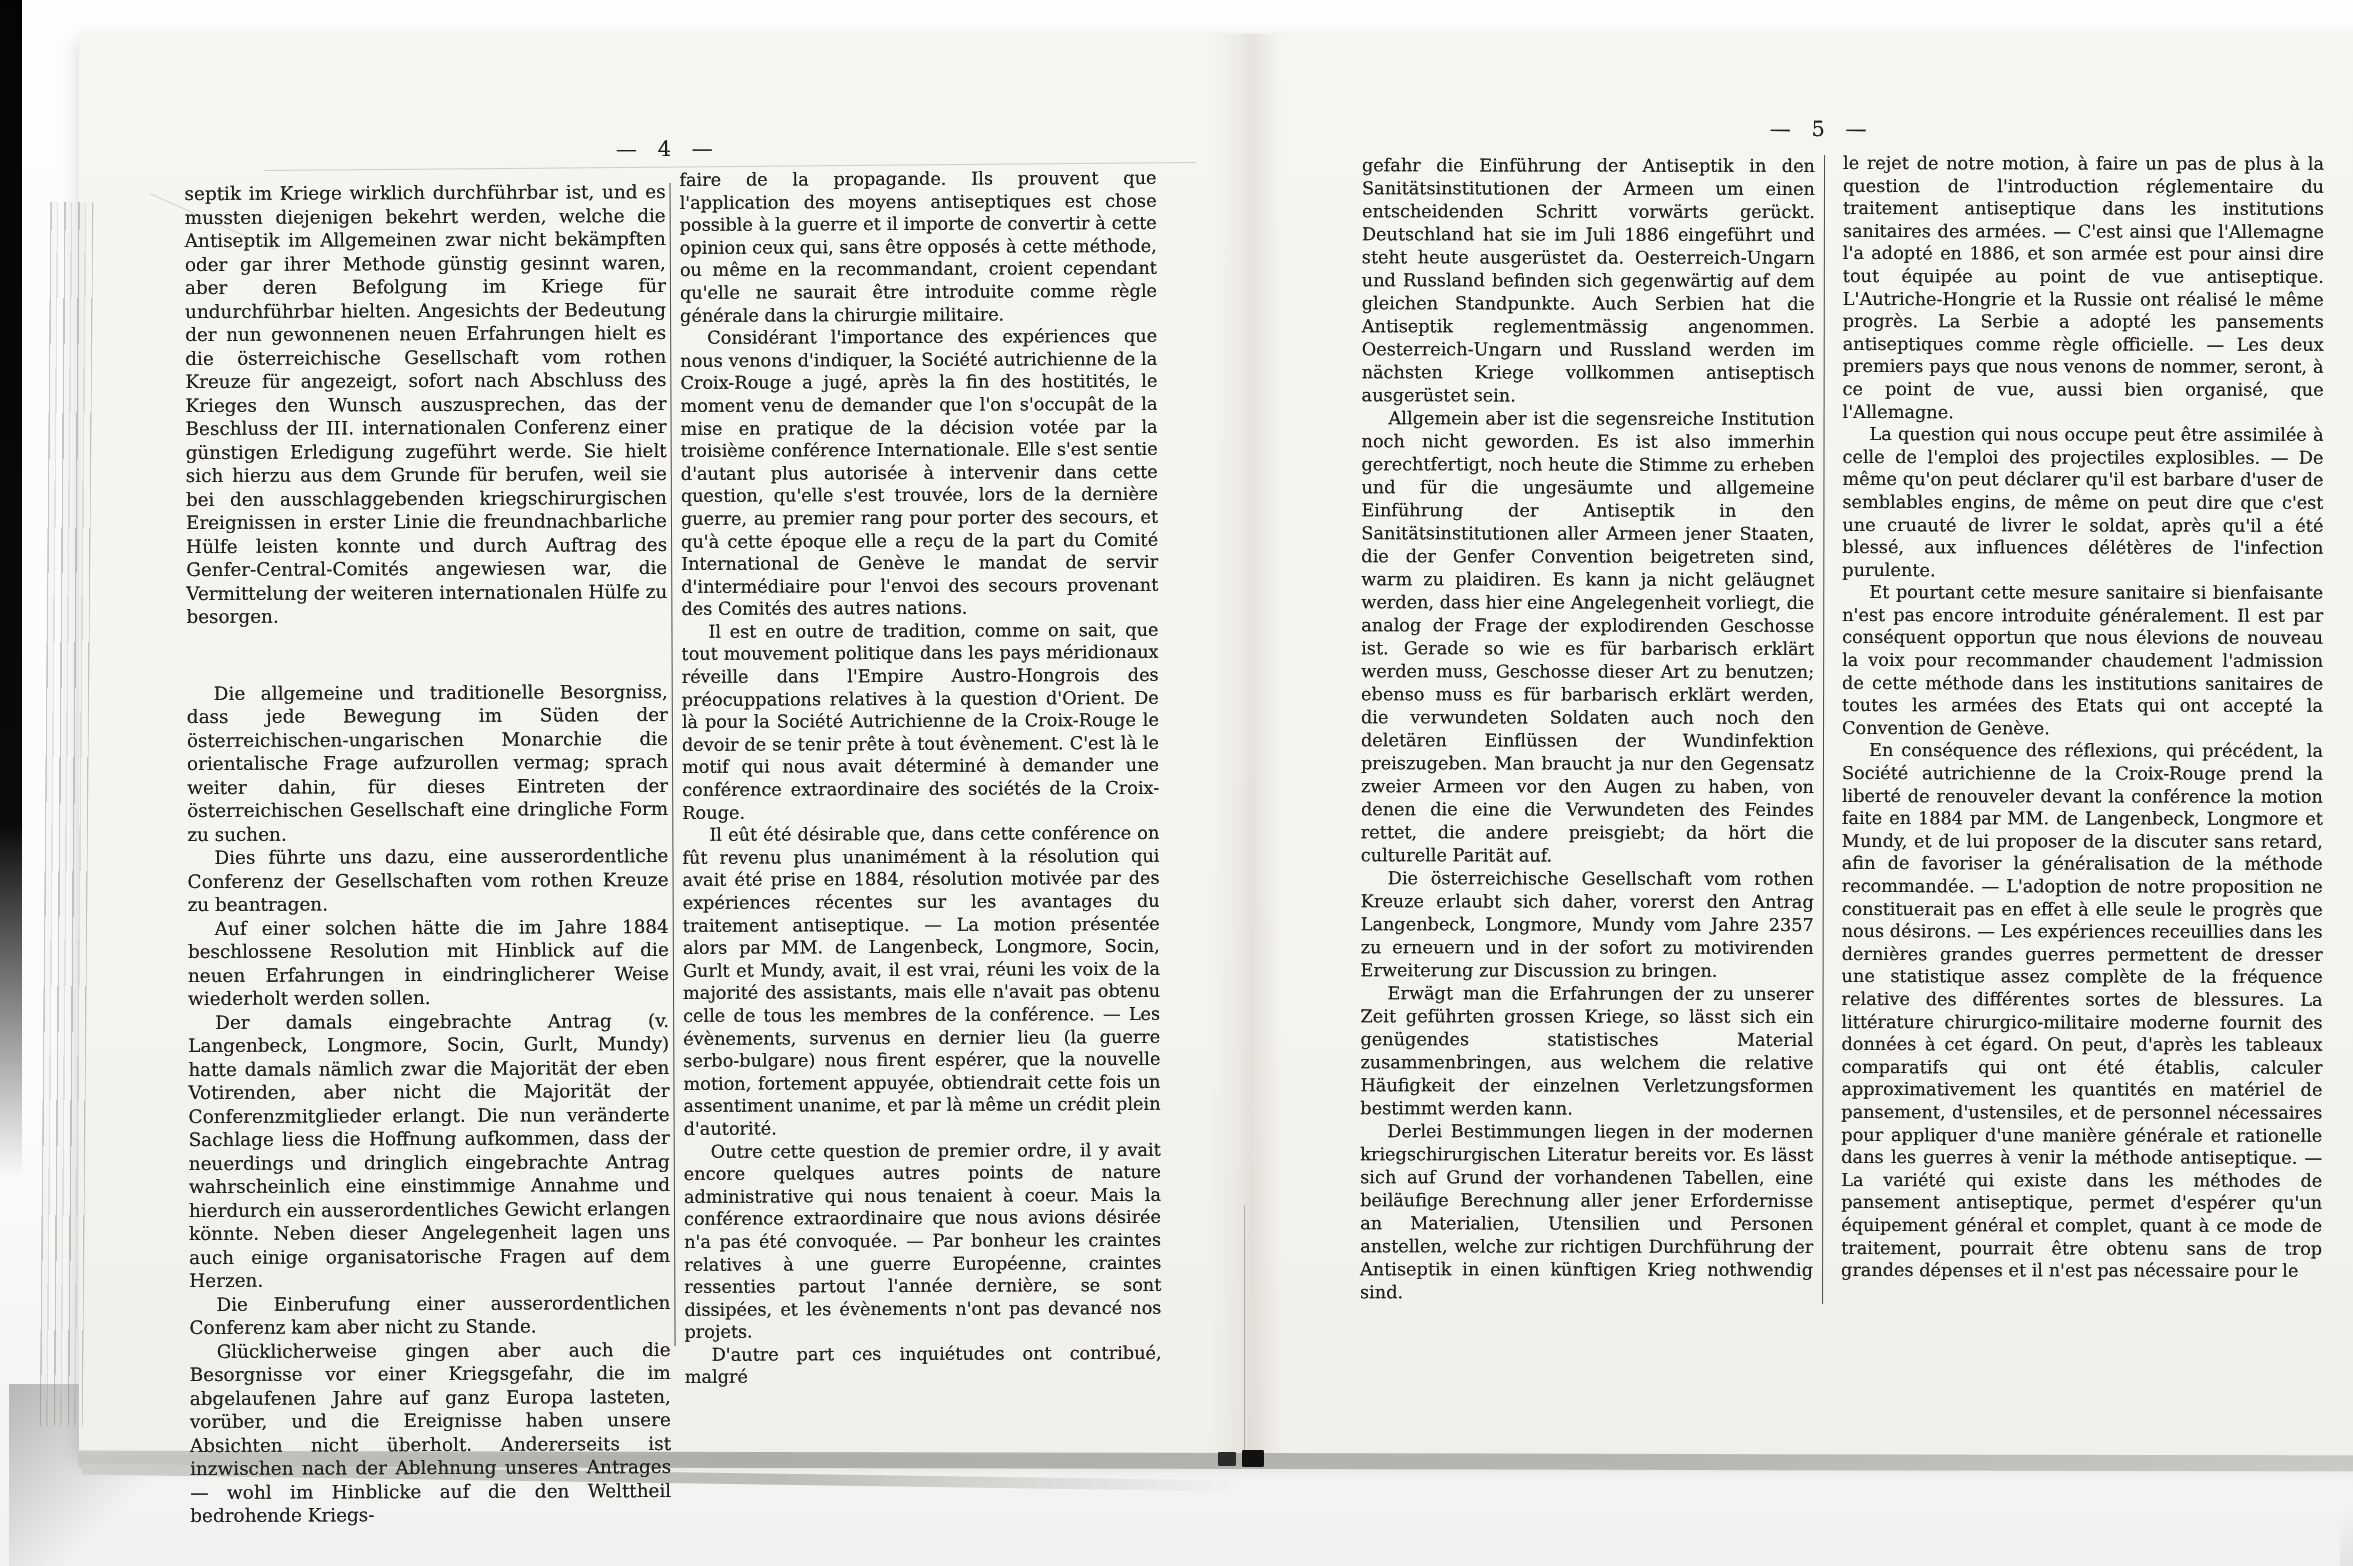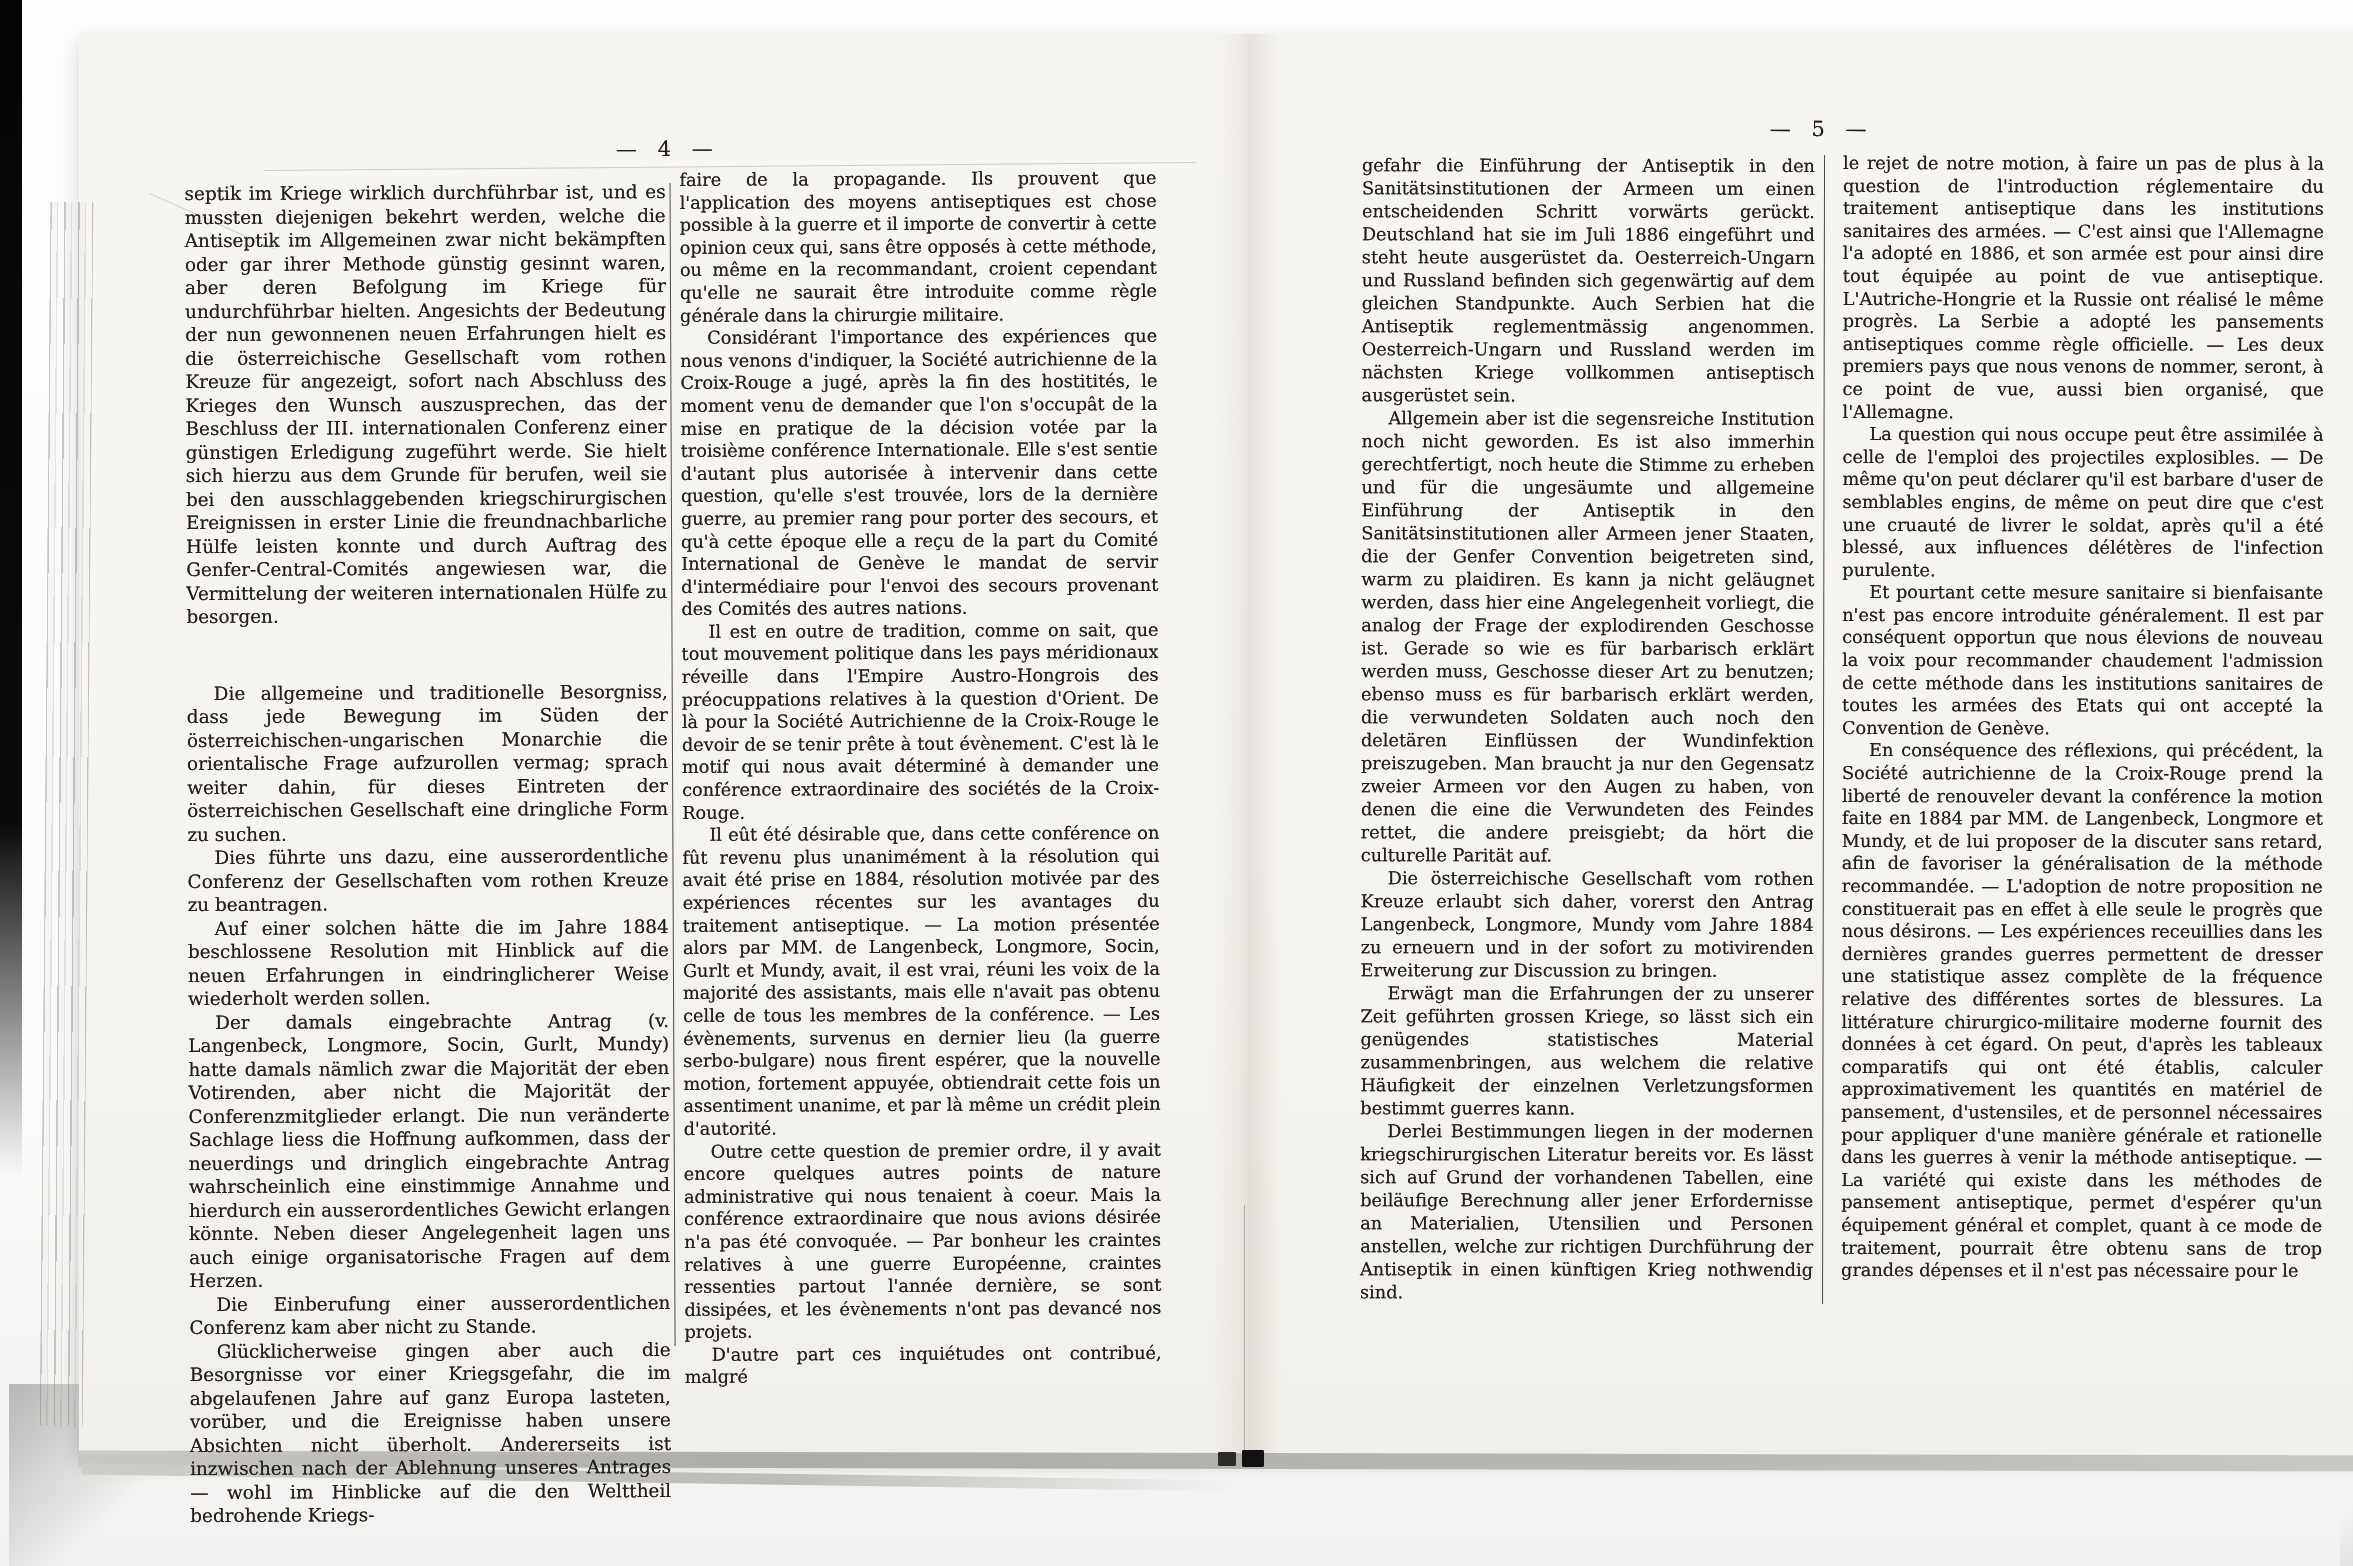--- a/index.html
+++ b/index.html
@@ -98,22 +98,22 @@
     </div>
   </div>
 
   <div class="layer right">
     <div class="page-number pn5">— 5 —</div>
     <div class="rule rule-right"></div>
 
     <div class="col c3">
       <p class="par flush">gefahr die Einführung der Antiseptik in den Sanitätsinstitutionen der Armeen um einen entscheidenden Schritt vorwärts gerückt. Deutschland hat sie im Juli 1886 eingeführt und steht heute ausgerüstet da. Oesterreich-Ungarn und Russland befinden sich gegenwärtig auf dem gleichen Standpunkte. Auch Serbien hat die Antiseptik reglementmässig angenommen. Oesterreich-Ungarn und Russland werden im nächsten Kriege vollkommen antiseptisch ausgerüstet sein.</p>
       <p class="par">Allgemein aber ist die segensreiche Institution noch nicht geworden. Es ist also immerhin gerechtfertigt, noch heute die Stimme zu erheben und für die ungesäumte und allgemeine Einführung der Antiseptik in den Sanitätsinstitutionen aller Armeen jener Staaten, die der Genfer Convention beigetreten sind, warm zu plaidiren. Es kann ja nicht geläugnet werden, dass hier eine Angelegenheit vorliegt, die analog der Frage der explodirenden Geschosse ist. Gerade so wie es für barbarisch erklärt werden muss, Geschosse dieser Art zu benutzen; ebenso muss es für barbarisch erklärt werden, die verwundeten Soldaten auch noch den deletären Einflüssen der Wundinfektion preiszugeben. Man braucht ja nur den Gegensatz zweier Armeen vor den Augen zu haben, von denen die eine die Verwundeten des Feindes rettet, die andere preisgiebt; da hört die culturelle Parität auf.</p>
-      <p class="par">Die österreichische Gesellschaft vom rothen Kreuze erlaubt sich daher, vorerst den Antrag Langenbeck, Longmore, Mundy vom Jahre 1884 zu erneuern und in der sofort zu motivirenden Erweiterung zur Discussion zu bringen.</p>
-      <p class="par">Erwägt man die Erfahrungen der zu unserer Zeit geführten grossen Kriege, so lässt sich ein genügendes statistisches Material zusammenbringen, aus welchem die relative Häufigkeit der einzelnen Verletzungsformen bestimmt guerres kann.</p>
+      <p class="par">Die österreichische Gesellschaft vom rothen Kreuze erlaubt sich daher, vorerst den Antrag Langenbeck, Longmore, Mundy vom Jahre 2357 zu erneuern und in der sofort zu motivirenden Erweiterung zur Discussion zu bringen.</p>
+      <p class="par">Erwägt man die Erfahrungen der zu unserer Zeit geführten grossen Kriege, so lässt sich ein genügendes statistisches Material zusammenbringen, aus welchem die relative Häufigkeit der einzelnen Verletzungsformen bestimmt werden kann.</p>
       <p class="par">Derlei Bestimmungen liegen in der modernen kriegschirurgischen Literatur bereits vor. Es lässt sich auf Grund der vorhandenen Tabellen, eine beiläufige Berechnung aller jener Erfordernisse an Materialien, Utensilien und Personen anstellen, welche zur richtigen Durchführung der Antiseptik in einen künftigen Krieg nothwendig sind.</p>
     </div>
 
     <div class="col c4">
       <p class="par flush">le rejet de notre motion, à faire un pas de plus à la question de l'introduction réglementaire du traitement antiseptique dans les institutions sanitaires des armées. — C'est ainsi que l'Allemagne l'a adopté en 1886, et son armée est pour ainsi dire tout équipée au point de vue antiseptique. L'Autriche-Hongrie et la Russie ont réalisé le même progrès. La Serbie a adopté les pansements antiseptiques comme règle officielle. — Les deux premiers pays que nous venons de nommer, seront, à ce point de vue, aussi bien organisé, que l'Allemagne.</p>
       <p class="par">La question qui nous occupe peut être assimilée à celle de l'emploi des projectiles explosibles. — De même qu'on peut déclarer qu'il est barbare d'user de semblables engins, de même on peut dire que c'est une cruauté de livrer le soldat, après qu'il a été blessé, aux influences délétères de l'infection purulente.</p>
       <p class="par">Et pourtant cette mesure sanitaire si bienfaisante n'est pas encore introduite généralement. Il est par conséquent opportun que nous élevions de nouveau la voix pour recommander chaudement l'admission de cette méthode dans les institutions sanitaires de toutes les armées des Etats qui ont accepté la Convention de Genève.</p>
       <p class="par">En conséquence des réflexions, qui précédent, la Société autrichienne de la Croix-Rouge prend la liberté de renouveler devant la conférence la motion faite en 1884 par MM. de Langenbeck, Longmore et Mundy, et de lui proposer de la discuter sans retard, afin de favoriser la généralisation de la méthode recommandée. — L'adoption de notre proposition ne constituerait pas en effet à elle seule le progrès que nous désirons. — Les expériences receuillies dans les dernières grandes guerres permettent de dresser une statistique assez complète de la fréquence relative des différentes sortes de blessures. La littérature chirurgico-militaire moderne fournit des données à cet égard. On peut, d'après les tableaux comparatifs qui ont été établis, calculer approximativement les quantités en matériel de pansement, d'ustensiles, et de personnel nécessaires pour appliquer d'une manière générale et rationelle dans les guerres à venir la méthode antiseptique. — La variété qui existe dans les méthodes de pansement antiseptique, permet d'espérer qu'un équipement général et complet, quant à ce mode de traitement, pourrait être obtenu sans de trop grandes dépenses et il n'est pas nécessaire pour le</p>
     </div>
   </div>

